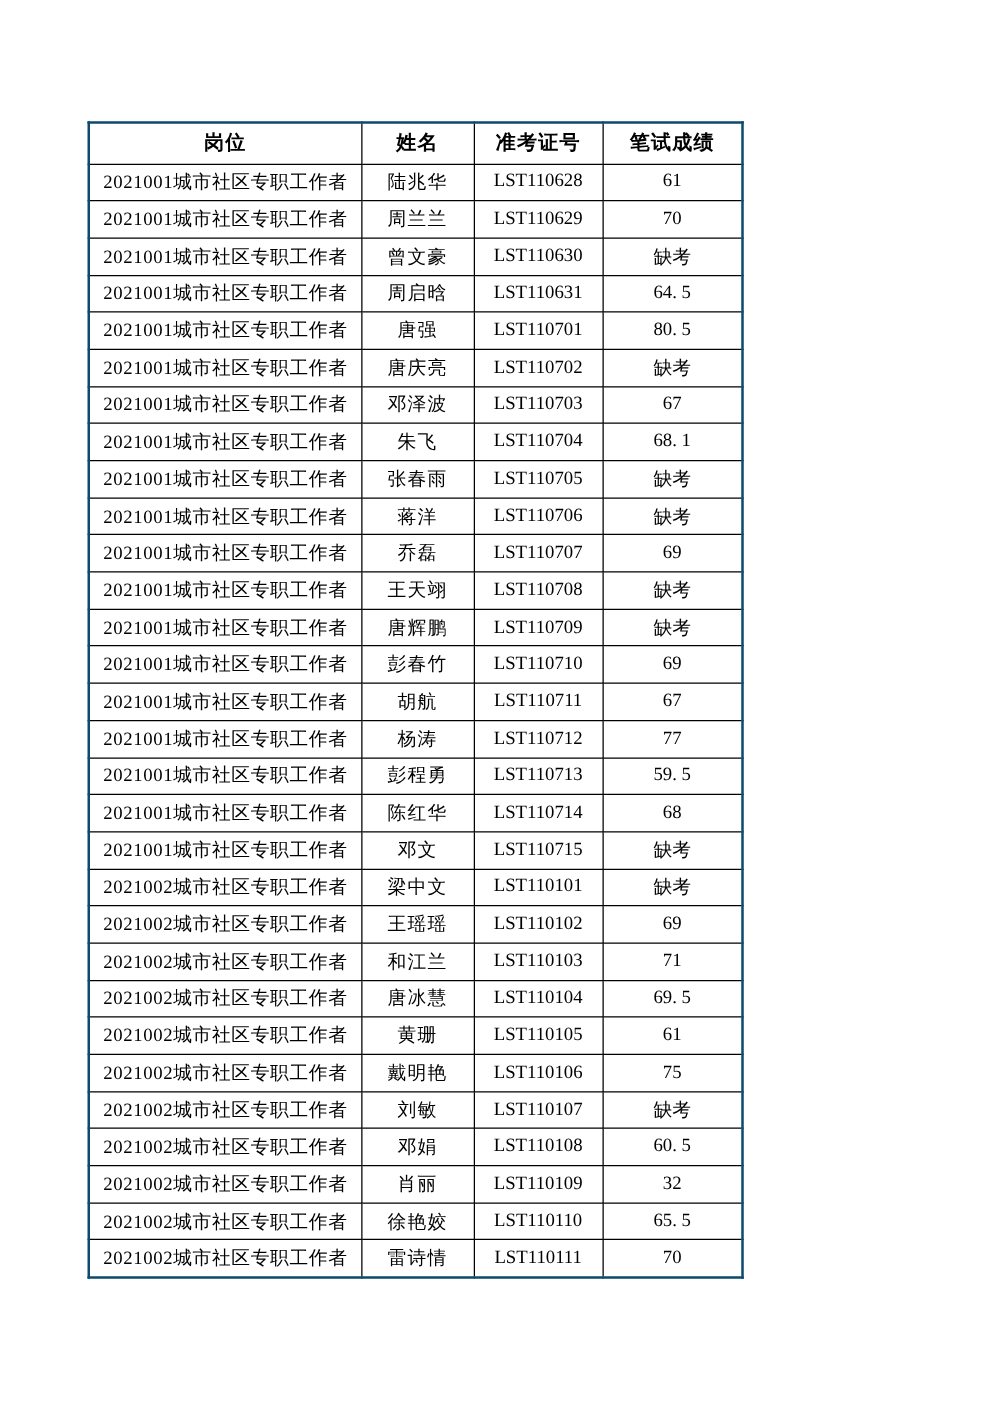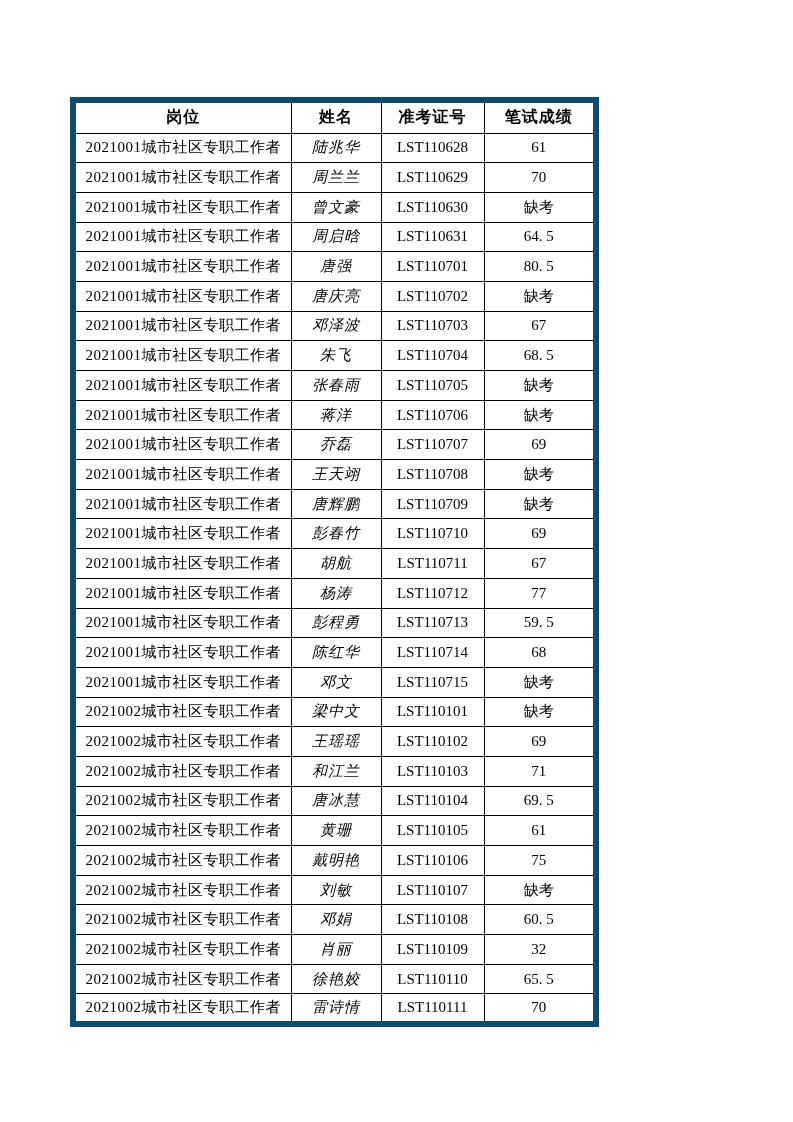--- a/index.html
+++ b/index.html
@@ -15,21 +15,21 @@
     color: #000000;
   }
   .sheet {
     position: absolute;
     left: 70px;
     top: 97px;
   }
   table.results {
     border-collapse: collapse;
     table-layout: fixed;
-    border: 6px solid #0c4a6e;
+    border: 2px solid #0c4a6e;
   }
   table.results th,
   table.results td {
     border: 1px solid #000000;
     text-align: center;
     vertical-align: middle;
     padding: 0 2px;
     white-space: nowrap;
     overflow: hidden;
   }
@@ -47,21 +47,20 @@
   }
   table.results td {
     font-size: 15px;
     font-weight: normal;
   }
   td[data-name="cell-position"] {
     letter-spacing: 0.5px;
   }
   td[data-name="cell-name"] {
     letter-spacing: 1px;
-    font-style: italic;
   }
   .col-position { width: 218px; }
   .col-name     { width: 90px;  }
   .col-examid   { width: 103px; }
   .col-score    { width: 112px; }
 </style>
 </head>
 <body>
 
 <div class="sheet" data-name="document-sheet">
@@ -120,21 +119,21 @@
         <tr data-name="table-row">
           <td data-name="cell-position">2021001城市社区专职工作者</td>
           <td data-name="cell-name">邓泽波</td>
           <td data-name="cell-exam-id">LST110703</td>
           <td data-name="cell-score">67</td>
         </tr>
         <tr data-name="table-row">
           <td data-name="cell-position">2021001城市社区专职工作者</td>
           <td data-name="cell-name">朱飞</td>
           <td data-name="cell-exam-id">LST110704</td>
-          <td data-name="cell-score">68. 5</td>
+          <td data-name="cell-score">68. 1</td>
         </tr>
         <tr data-name="table-row">
           <td data-name="cell-position">2021001城市社区专职工作者</td>
           <td data-name="cell-name">张春雨</td>
           <td data-name="cell-exam-id">LST110705</td>
           <td data-name="cell-score">缺考</td>
         </tr>
         <tr data-name="table-row">
           <td data-name="cell-position">2021001城市社区专职工作者</td>
           <td data-name="cell-name">蒋洋</td>

